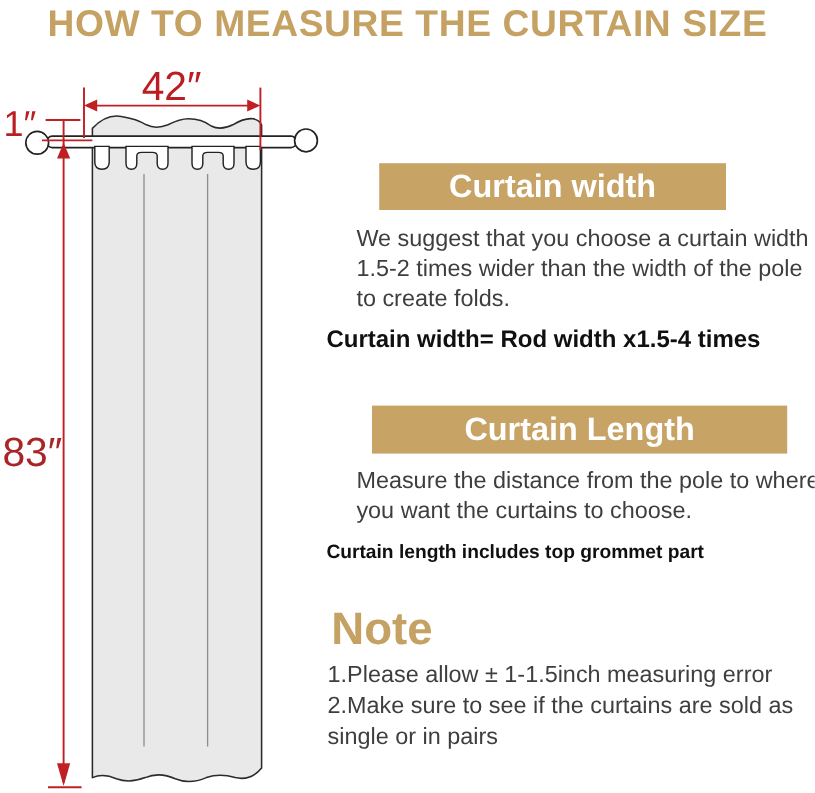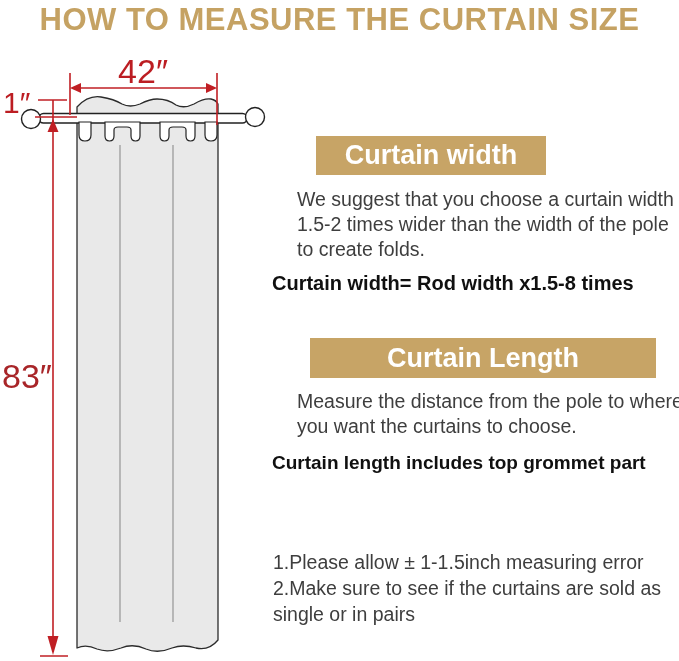--- a/index.html
+++ b/index.html
@@ -10,28 +10,28 @@
   }
   .title{
     position:absolute;top:2px;left:0;width:679px;text-align:center;
     font-size:31px;font-weight:800;letter-spacing:.5px;color:#c5a263;white-space:nowrap;
   }
   .diagram-svg{position:absolute;top:0;left:0;}
   .heading-bar{
     position:absolute;background:#c7a466;color:#ffffff;text-align:center;
     font-weight:800;
   }
-  .bar-width{left:316px;top:136px;width:230px;height:39px;font-size:27px;line-height:39px;}
+  .bar-width{left:316px;top:136px;width:289px;height:39px;font-size:27px;line-height:39px;}
   .bar-length{left:310px;top:338px;width:346px;height:40px;font-size:27px;line-height:40px;}
   .body-text{position:absolute;color:#3e3e3e;font-size:19.5px;line-height:25px;margin-left:24px;}
   .para-width{left:273px;top:187px;width:392px;}
   .para-length{left:273px;top:389px;width:400px;}
   .formula{position:absolute;color:#101010;font-weight:800;white-space:nowrap;}
   .formula-width{left:272px;top:272px;font-size:20px;}
-  .formula-length{left:272px;top:452px;font-size:19px;}
+  .formula-length{left:272px;top:452px;font-size:16px;}
   .note-heading{
     position:absolute;left:276px;top:504px;color:#c5a263;
     font-size:38px;font-weight:800;
   }
   .note-items{position:absolute;left:273px;top:549px;width:414px;color:#3e3e3e;
     font-size:19.5px;line-height:26px;}
   .note-item{margin:0;}
 </style>
 </head>
 <body>
@@ -84,24 +84,25 @@
     </g>
     <polygon points="53,119 47.5,132 58.5,132" fill="#c01f24"></polygon>
     <polygon points="53,655 47.5,636 58.5,636" fill="#c01f24"></polygon>
     <text x="3" y="113" font-size="30" fill="#bc1d22" font-family="Liberation Sans, DejaVu Sans, sans-serif">1″</text>
 
     <text x="2" y="388" font-size="34" fill="#a82528" font-family="Liberation Sans, DejaVu Sans, sans-serif">83″</text>
   </svg>
 
   <div class="heading-bar bar-width">Curtain width</div>
   <div class="body-text para-width">We suggest that you choose a curtain width 1.5-2 times wider than the width of the pole to create folds.</div>
-  <div class="formula formula-width">Curtain width= Rod width x1.5-8 times</div>
+  <div class="formula formula-width">Curtain width= Rod width x1.5-4 times</div>
 
   <div class="heading-bar bar-length">Curtain Length</div>
   <div class="body-text para-length">Measure the distance from the pole to where you want the curtains to choose.</div>
   <div class="formula formula-length">Curtain length includes top grommet part</div>
 
+  <div class="note-heading">Note</div>
   <div class="note-items">
     <p class="note-item">1.Please allow ± 1-1.5inch measuring error</p>
     <p class="note-item">2.Make sure to see if the curtains are sold as single or in pairs</p>
   </div>
 
 </div>
 
 </body></html>

